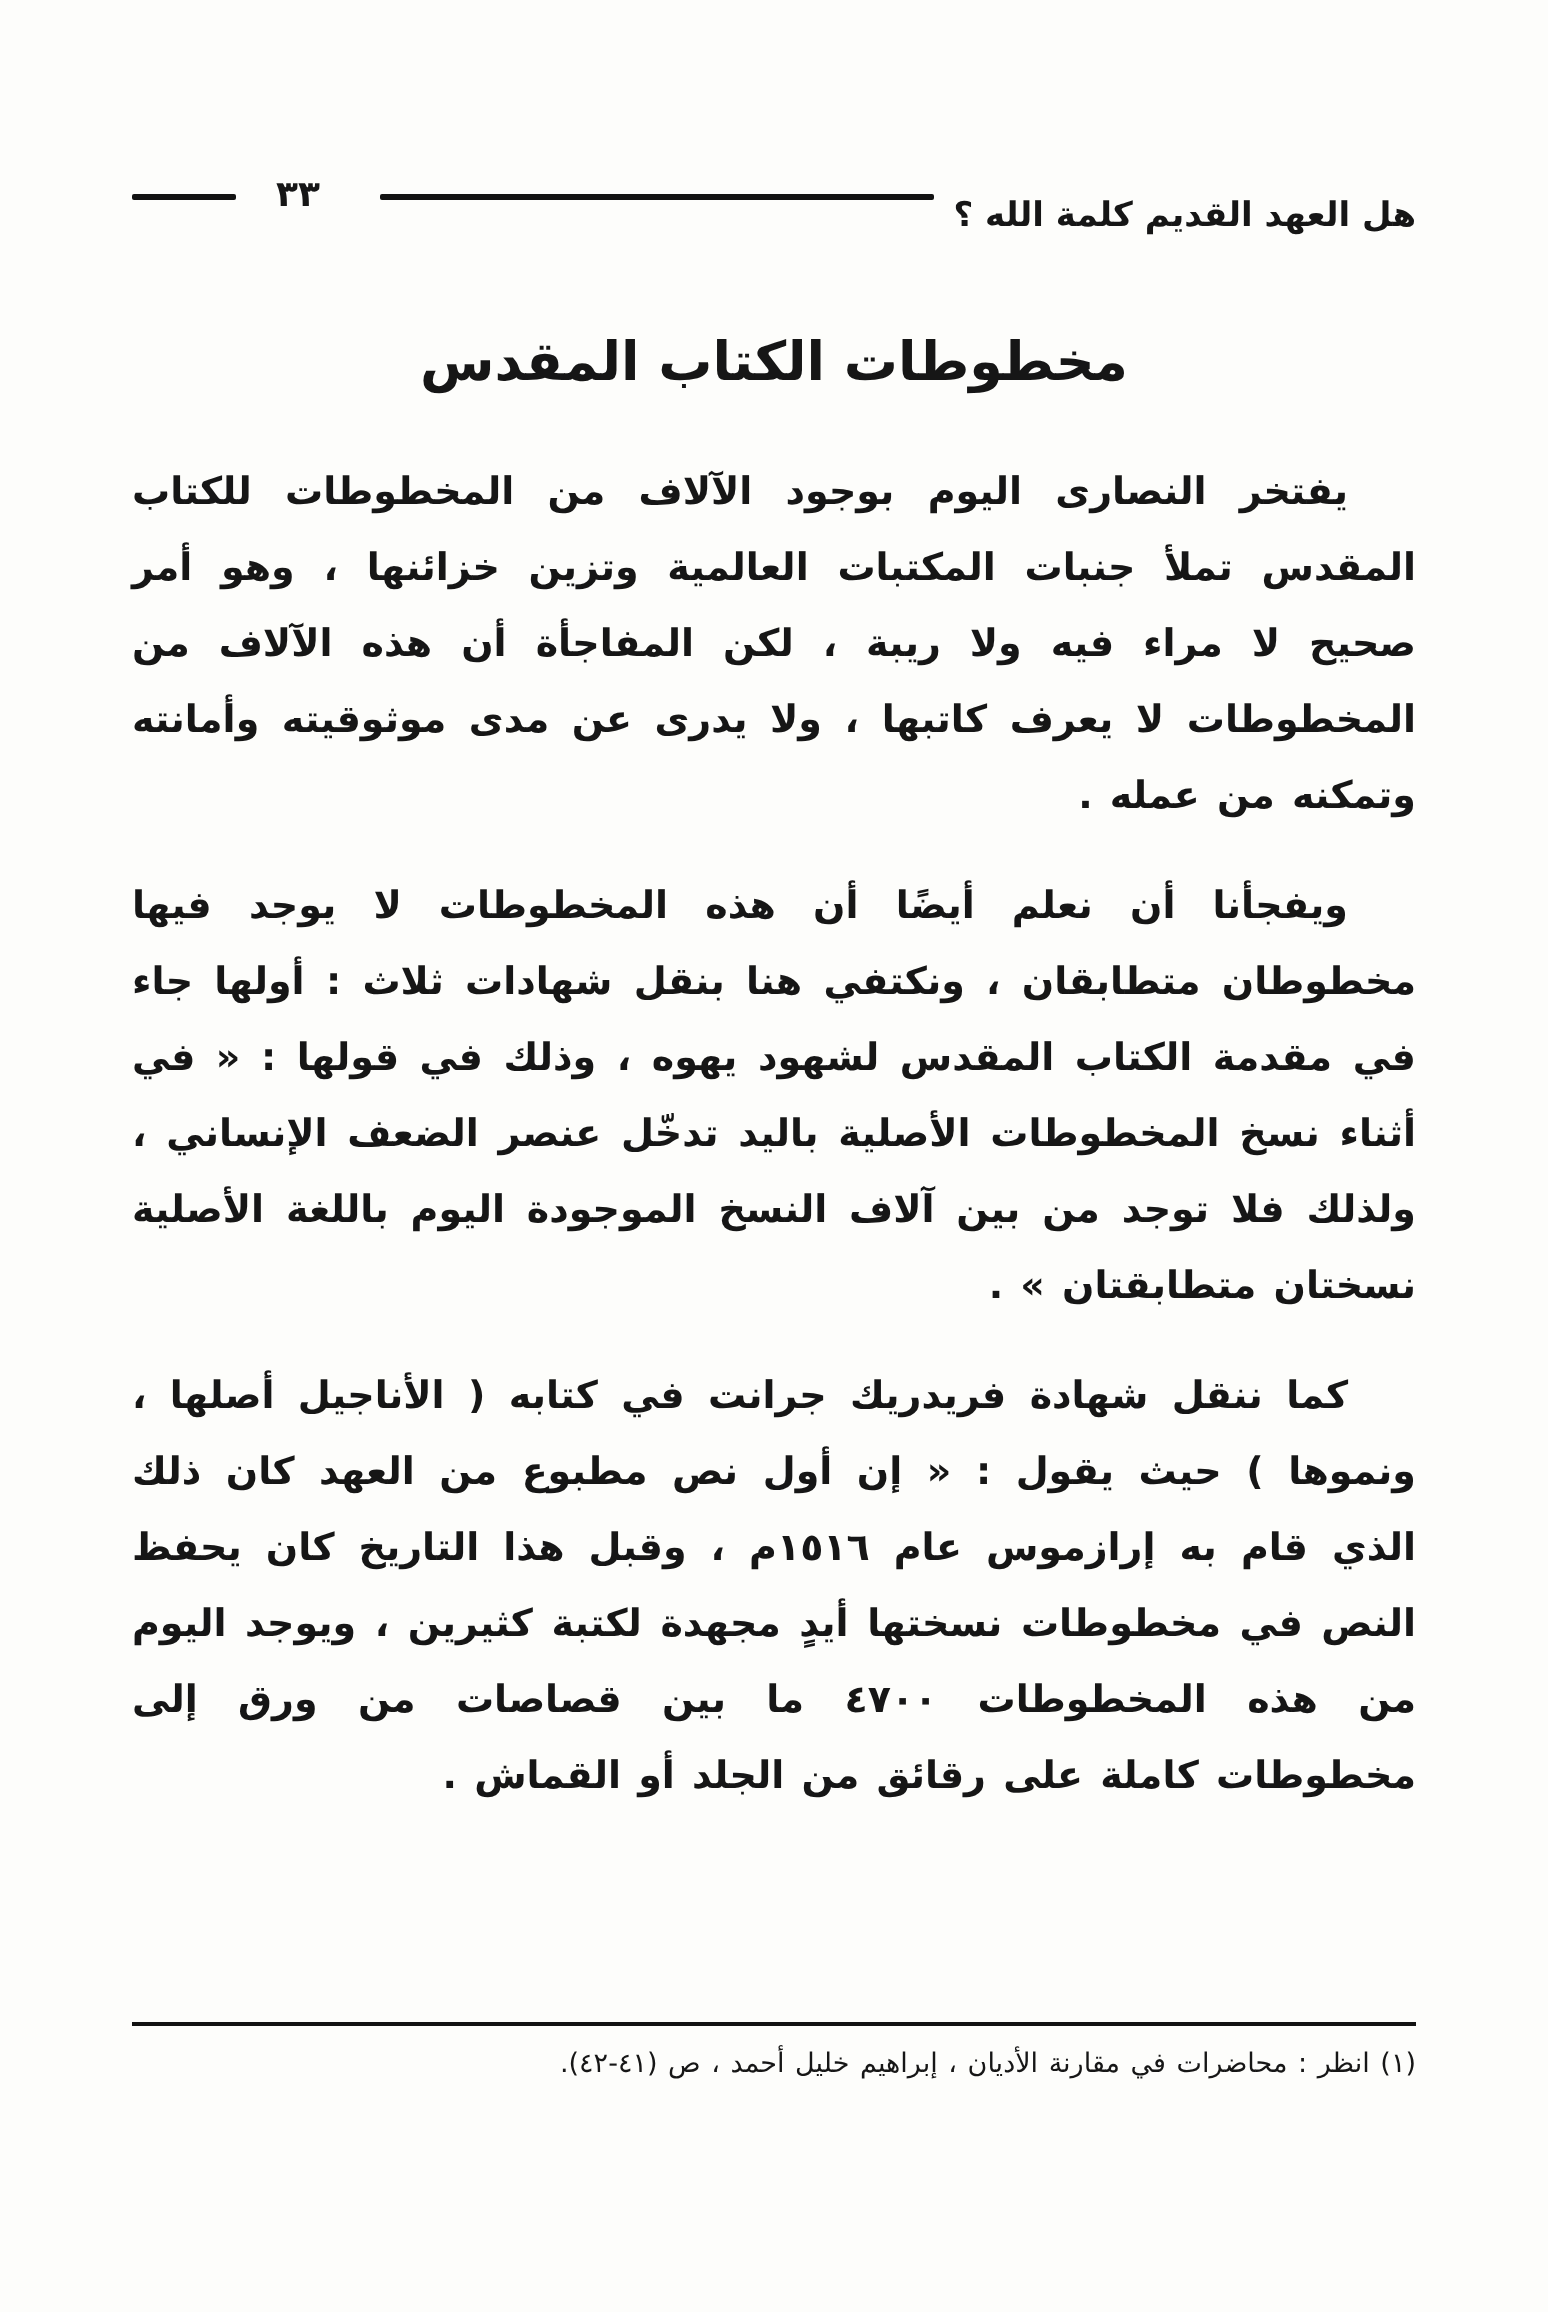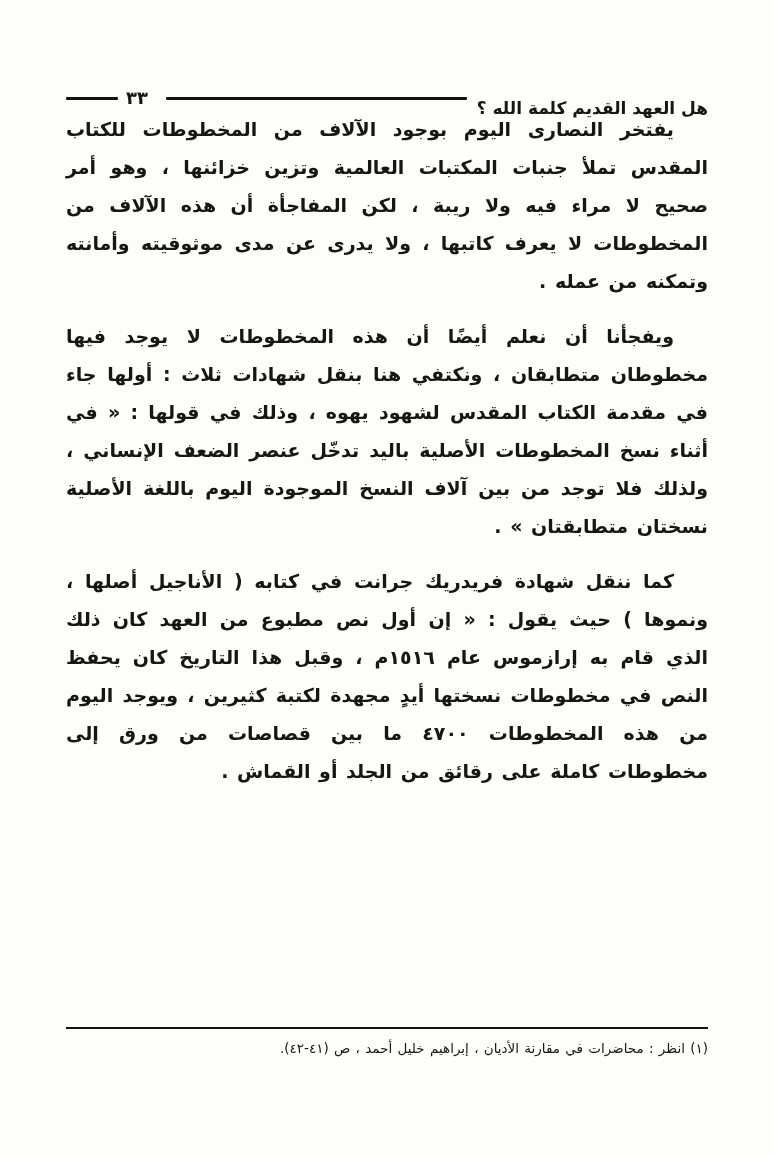--- a/index.html
+++ b/index.html
@@ -40,21 +40,21 @@
   .rule-long {
     flex: 1 1 auto;
     margin: 0 10px;
   }
   .rule-short {
     width: 52px;
   }
   .page-num {
     font-weight: bold;
     font-size: 18px;
-    margin: 0 8px;
+    margin: 0 20px;
     line-height: 1;
     text-align: right;
   }
   
   .chapter-title {
     text-align: center;
     font-size: 27px;
     font-weight: bold;
     margin: 56px 0 30px 0;
   }
@@ -66,21 +66,21 @@
     margin: 0 0 17px 0;
     text-align: justify;
     text-indent: 34px;
     word-spacing: 2px;
   }
   
   .footnote-area {
     position: absolute;
     right: 66px;
     left: 66px;
-    bottom: 98px;
+    bottom: 114px;
   }
   .footnote-rule {
     height: 2px;
     background: #121212;
     margin-bottom: 9px;
   }
   .footnote {
     margin: 0;
     font-size: 13.5px;
     line-height: 20px;
@@ -93,20 +93,21 @@
 
 <div class="page">
 
   <header class="running-head">
     <span class="head-title">هل العهد القديم كلمة الله ؟</span>
     <span class="rule rule-long"></span>
     <span class="page-num">٣٣</span>
     <span class="rule rule-short"></span>
   </header>
 
+  <h1 class="chapter-title">مخطوطات الكتاب المقدس</h1>
 
   <main class="body-text">
     <p class="para">يفتخر النصارى اليوم بوجود الآلاف من المخطوطات للكتاب المقدس تملأ جنبات المكتبات العالمية وتزين خزائنها ، وهو أمر صحيح لا مراء فيه ولا ريبة ، لكن المفاجأة أن هذه الآلاف من المخطوطات لا يعرف كاتبها ، ولا يدرى عن مدى موثوقيته وأمانته وتمكنه من عمله .</p>
     <p class="para">ويفجأنا أن نعلم أيضًا أن هذه المخطوطات لا يوجد فيها مخطوطان متطابقان ، ونكتفي هنا بنقل شهادات ثلاث : أولها جاء في مقدمة الكتاب المقدس لشهود يهوه ، وذلك في قولها : « في أثناء نسخ المخطوطات الأصلية باليد تدخّل عنصر الضعف الإنساني ، ولذلك فلا توجد من بين آلاف النسخ الموجودة اليوم باللغة الأصلية نسختان متطابقتان » .</p>
     <p class="para">كما ننقل شهادة فريدريك جرانت في كتابه ( الأناجيل أصلها ، ونموها ) حيث يقول : « إن أول نص مطبوع من العهد كان ذلك الذي قام به إرازموس عام ١٥١٦م ، وقبل هذا التاريخ كان يحفظ النص في مخطوطات نسختها أيدٍ مجهدة لكتبة كثيرين ، ويوجد اليوم من هذه المخطوطات ٤٧٠٠ ما بين قصاصات من ورق إلى مخطوطات كاملة على رقائق من الجلد أو القماش .</p>
   </main>
 
   <footer class="footnote-area">
     <div class="footnote-rule"></div>
     <p class="footnote">(١) انظر : محاضرات في مقارنة الأديان ، إبراهيم خليل أحمد ، ص (٤١-٤٢).</p>

